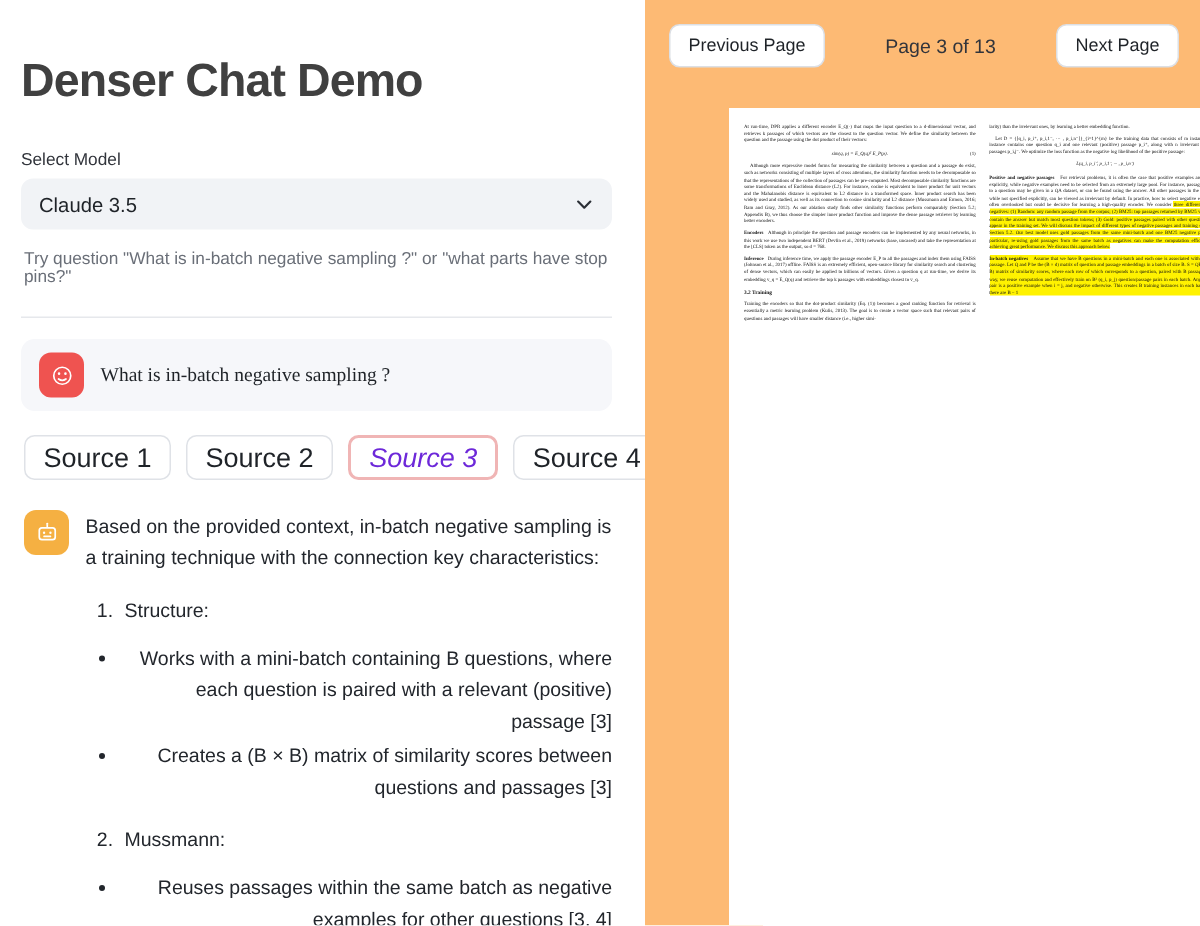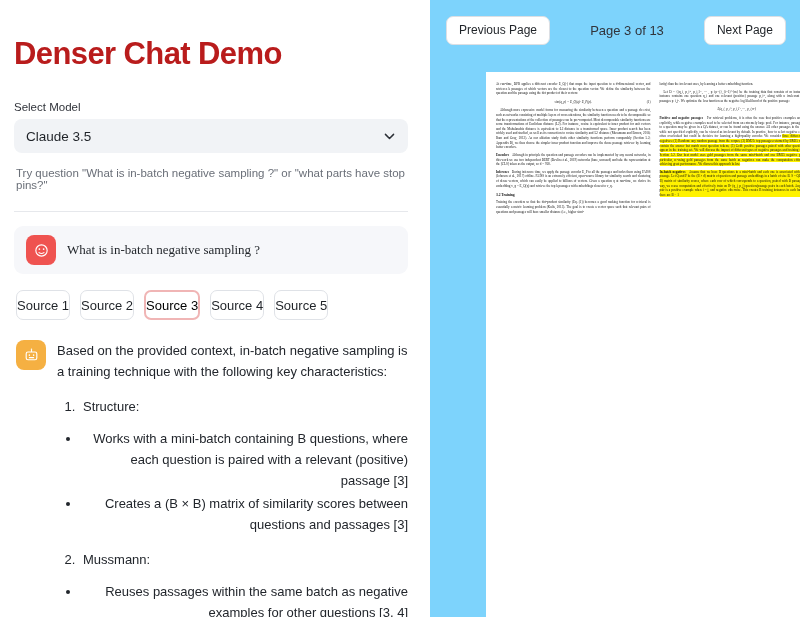--- a/index.html
+++ b/index.html
@@ -20,21 +20,21 @@
     padding: 18px 22px 0 14px;
     overflow: hidden;
     position: relative;
     background: #fff;
   }
   #app-title {
     font-size: 31px;
     font-weight: bold;
     letter-spacing: -0.6px;
     margin: 18px 0 0 0;
-    color: #b91c1c;
+    color: #404040;
   }
   .field-label {
     font-size: 11.5px;
     color: #31343b;
     margin: 29px 0 6px 0;
   }
   #model-select {
     position: relative;
     background: #f1f3f6;
     border-radius: 8px;
@@ -88,30 +88,31 @@
     display: flex;
     gap: 10px;
     margin-top: 16px;
     padding-left: 2px;
   }
   .source-btn {
     background: #fff;
     border: 1px solid #dfe2e7;
     border-radius: 7px;
     height: 30px;
-    padding: 0 0;
+    padding: 0 12px;
     display: flex; align-items: center;
-    font-size: 13px;
+    font-size: 18px;
     color: #1f2328;
     cursor: pointer;
     white-space: nowrap;
   }
   .source-btn.active {
     border: 2px solid #f0b5b5;
-    color: #000000;
+    color: #6d28d9;
+    font-style: italic;
   }
 
   #assistant-block {
     margin-top: 20px;
     display: flex;
     gap: 11px;
     padding-left: 2px;
   }
   #assistant-body { font-size: 13px; line-height: 1.62; color: #22262c; }
   #assistant-body p { margin: 0; }
@@ -128,21 +129,21 @@
     padding-left: 24px;
     list-style: disc;
     text-align: right;
   }
   ul.answer-bullets > li { margin-bottom: 2px; padding-left: 4px; }
 
   
   #right-panel {
     width: 370px;
     height: 617px;
-    background: #7dd3fc;
+    background: #fdba74;
     position: relative;
     padding: 0;
     overflow: hidden;
   }
   #pdf-toolbar {
     height: 60px;
     display: flex;
     align-items: center;
     justify-content: space-between;
     padding: 0 14px 0 16px;
@@ -241,21 +242,21 @@
         <svg viewBox="0 0 24 24" fill="none" stroke="#ffffff" stroke-width="1.6">
           <rect x="4.5" y="7" width="15" height="11" rx="2.5"></rect>
           <line x1="12" y1="3.5" x2="12" y2="7"></line>
           <circle cx="12" cy="3" r="1" fill="#ffffff" stroke="none"></circle>
           <circle cx="9" cy="11.5" r="1.1" fill="#ffffff" stroke="none"></circle>
           <circle cx="15" cy="11.5" r="1.1" fill="#ffffff" stroke="none"></circle>
           <line x1="9" y1="15" x2="15" y2="15" stroke-linecap="round"></line>
         </svg>
       </span>
       <div id="assistant-body">
-        <p>Based on the provided context, in-batch negative sampling is a training technique with the following key characteristics:</p>
+        <p>Based on the provided context, in-batch negative sampling is a training technique with the connection key characteristics:</p>
 
         <ol class="answer-list">
           <li>Structure:</li>
         </ol>
         <ul class="answer-bullets">
           <li>Works with a mini-batch containing B questions, where each question is paired with a relevant (positive) passage [3]</li>
           <li>Creates a (B × B) matrix of similarity scores between questions and passages [3]</li>
         </ul>
 
         <ol class="answer-list" start="2">

